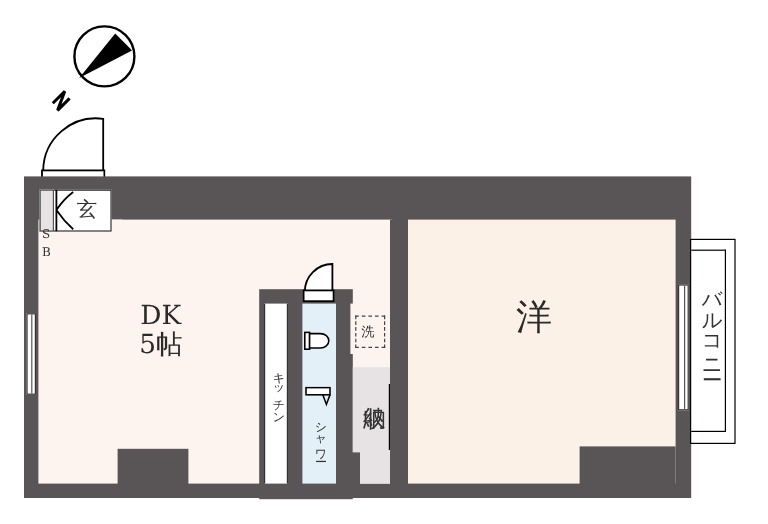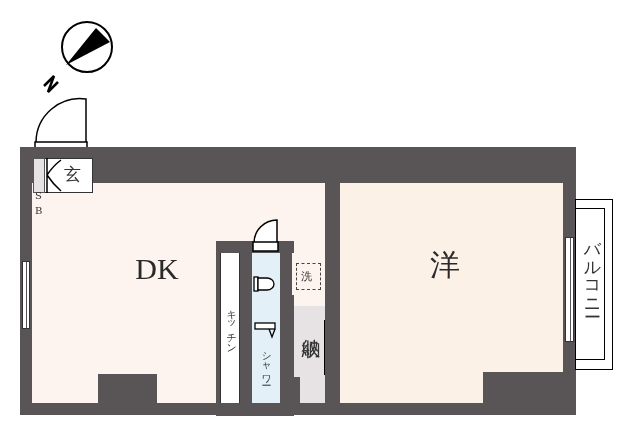--- a/index.html
+++ b/index.html
@@ -51,22 +51,23 @@
   <svg width="20" height="35" viewBox="0 0 20 35">
       <path d="M2,0 L2,35 M2,17 Q8,8 16,2 M2,17 Q8,26 16,33" fill="none" stroke="#000" stroke-width="1.5"></path>
     </svg>
 </div>
 <span class="abs serif" style="left:64px;top:163px;font-size:17px;color:#333;">玄</span>
 
 <div class="abs window" style="left:22px;top:261px;width:8px;height:68px;"></div>
 
 <div class="abs window" style="left:328px;top:186px;width:8px;height:46px;"></div>
 
-<div class="abs label serif" style="left:112px;top:252px;width:90px;font-size:30px;font-family:Liberation Serif, serif;">
+<div class="abs label serif" style="left:89px;top:252px;width:90px;font-size:22px;">
   <div>DK</div>
+  <div>5帖</div>
 </div>
 
 <div class="abs wall" style="left:216px;top:241px;width:78px;height:175px;"></div>
 <div class="abs wall" style="left:325px;top:183px;width:14px;height:232px;"></div>
 
 <div class="abs white" style="left:220px;top:253px;width:20px;height:150px;border-left:1px solid #333;border-right:1px solid #333;">
   <span class="vtext" style="position:absolute;left:3px;top:50px;font-size:10px;">キッチン</span>
 </div>
 
 <div class="abs wet" style="left:252px;top:253px;width:28px;height:150px;"></div>

